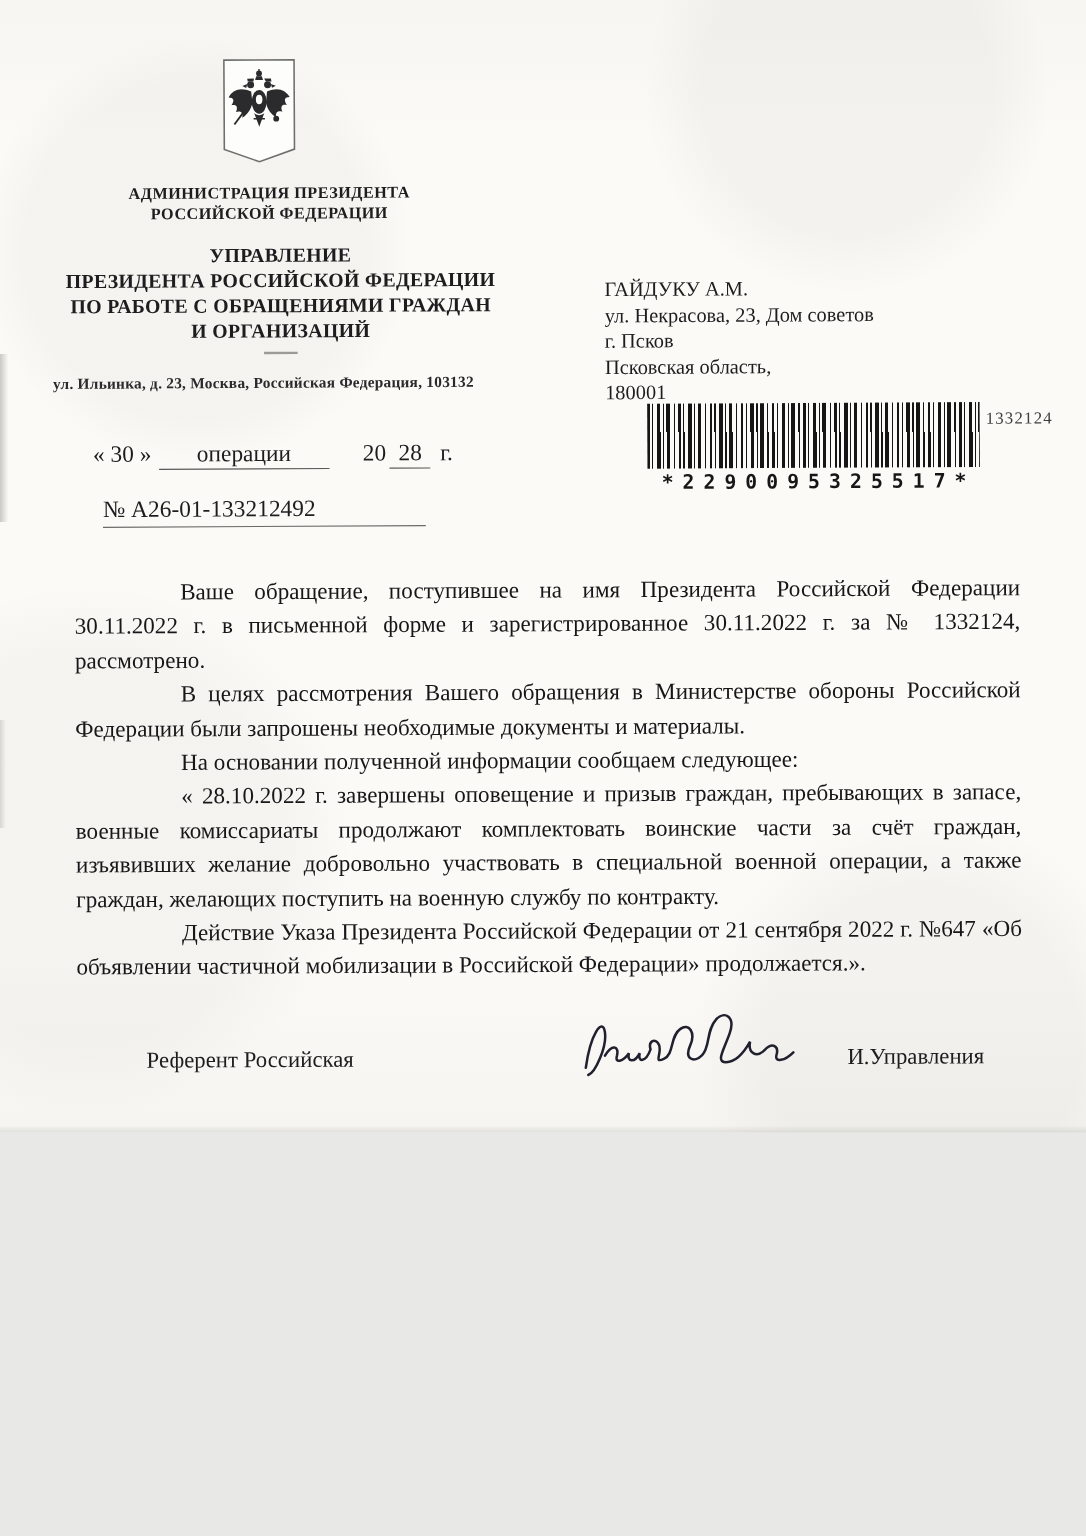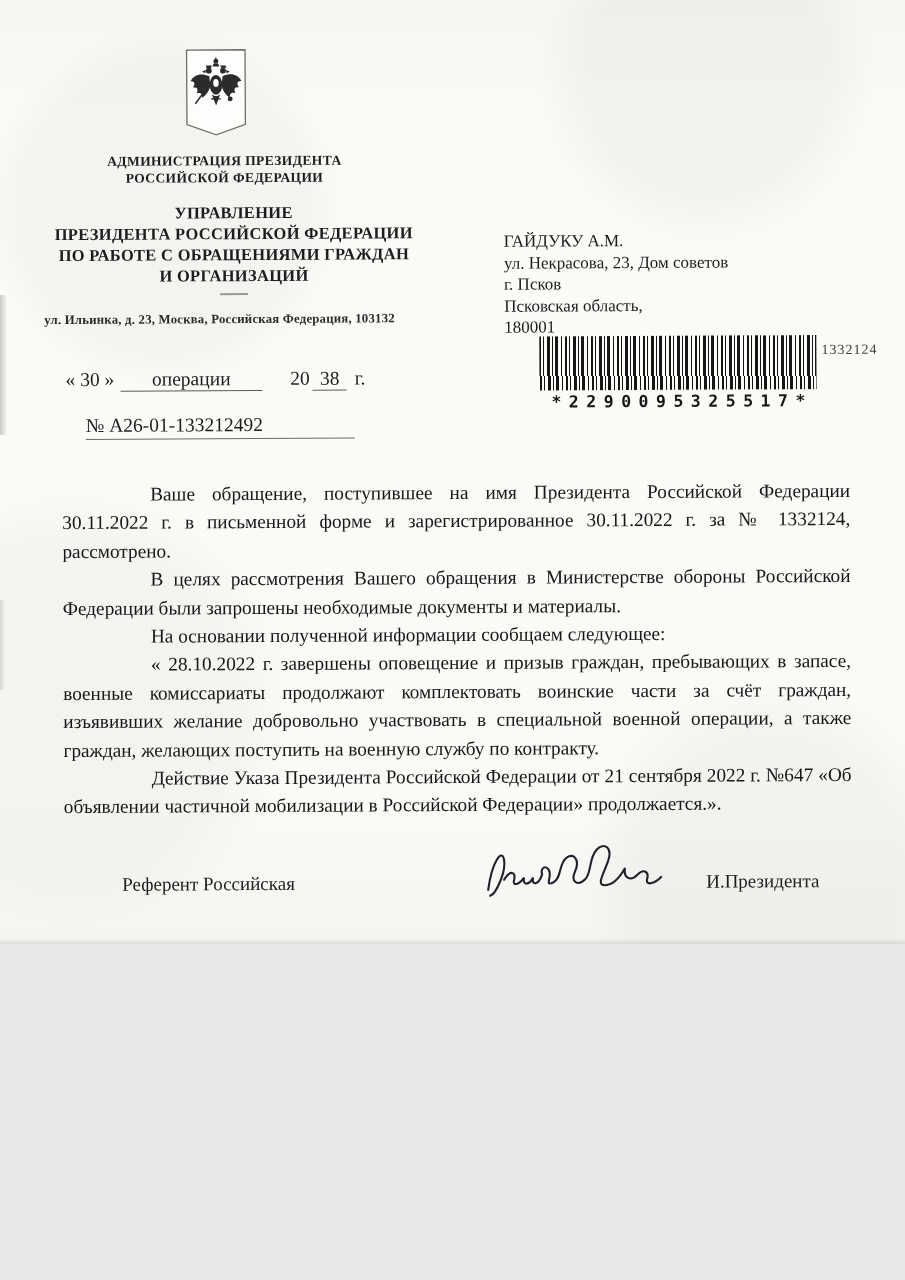--- a/index.html
+++ b/index.html
@@ -48,21 +48,21 @@
   }
   .barcode-digits{
     left:540px;top:393px;width:285px;text-align:center;
     font-family:"DejaVu Sans Mono",monospace;
     font-size:16.5px;font-weight:bold;letter-spacing:7.5px;color:#161616;white-space:nowrap;}
   .barcode-side{left:822px;top:344px;font-size:14px;color:#3c3c3e;letter-spacing:1px;}
 
   
   .date-line{left:66px;top:367px;width:340px;display:flex;align-items:baseline;
     font-size:19.5px;}
-  .date-day{white-space:nowrap;}
+  .date-day{white-space:nowrap;margin-left:12px;}
   .date-month{display:inline-block;width:142px;text-align:center;
     border-bottom:1.5px solid #5a5a58;margin-left:6px;}
   .date-yprefix{margin-left:28px;}
   .date-ysuffix{display:inline-block;min-width:34px;text-align:center;
     border-bottom:1.5px solid #5a5a58;margin-left:3px;}
   .date-era{margin-left:8px;}
   .ref-line{left:86px;top:413px;font-size:19.5px;}
   .ref-line span{display:inline-block;padding-right:92px;border-bottom:1.5px solid #6a6a68;padding-bottom:2px;}
 
   
@@ -150,41 +150,41 @@
     </div>
 
     <div class="abs barcode-bars"></div>
     <div class="abs barcode-digits">*2290095325517*</div>
     <div class="abs barcode-side">1332124</div>
 
     <div class="abs date-line">
       <span class="date-day">« 30 »</span>
       <span class="date-month">операции</span>
       <span class="date-yprefix">20</span>
-      <span class="date-ysuffix">38</span>
+      <span class="date-ysuffix">28</span>
       <span class="date-era">г.</span>
     </div>
 
     <div class="abs ref-line">
       <span>№ А26-01-133212492</span>
     </div>
 
     <div class="abs body-text">
       <p>Ваше обращение,  поступившее на имя Президента Российской Федерации 30.11.2022  г.  в  письменной  форме  и  зарегистрированное  30.11.2022  г. за № 1332124, рассмотрено.</p>
       <p>В целях рассмотрения Вашего обращения в Министерстве обороны Российской Федерации были запрошены необходимые документы и материалы.</p>
       <p>На основании полученной информации сообщаем следующее:</p>
       <p>« 28.10.2022 г. завершены оповещение и призыв граждан, пребывающих в запасе, военные комиссариаты продолжают комплектовать воинские части за счёт граждан, изъявивших желание добровольно участвовать в специальной военной операции, а также граждан, желающих поступить на военную службу по контракту.</p>
       <p>Действие Указа Президента Российской Федерации от 21 сентября 2022 г. №647 «Об объявлении частичной мобилизации в Российской Федерации» продолжается.».</p>
     </div>
 
     <div class="abs sig-title">Референт Российская</div>
     <svg class="abs sig-glyph" viewBox="0 0 200 68">
       <path d="M14,52 C18,24 28,10 30,22 C32,34 22,56 16,58 M30,42 C36,32 42,34 40,42 C38,49 45,47 50,40 C48,48 55,48 59,40 C57,48 64,48 68,37 C66,30 72,27 75,33 C78,40 70,49 79,45 C88,41 84,26 93,20 C100,15 106,23 101,34 C96,45 104,49 111,42 C118,35 114,22 123,12 C130,5 139,10 134,24 C129,38 122,48 131,48 C140,48 147,38 151,31 C149,40 156,45 163,38 C170,31 175,35 173,42 C171,49 180,47 187,40" stroke="#20202e" stroke-width="2.1" fill="none" stroke-linecap="round"></path>
     </svg>
-    <div class="abs sig-name">И.Президента</div>
+    <div class="abs sig-name">И.Управления</div>
 
     <div class="abs footer-left">1332124</div>
     <div class="abs footer-right">Страница 1 из 1</div>
   </div>
 
   <div class="abs artifact-left-edge"></div>
   <div class="abs artifact-left-edge2"></div>
   <div class="abs artifact-bottom"></div>
 </div>
 

